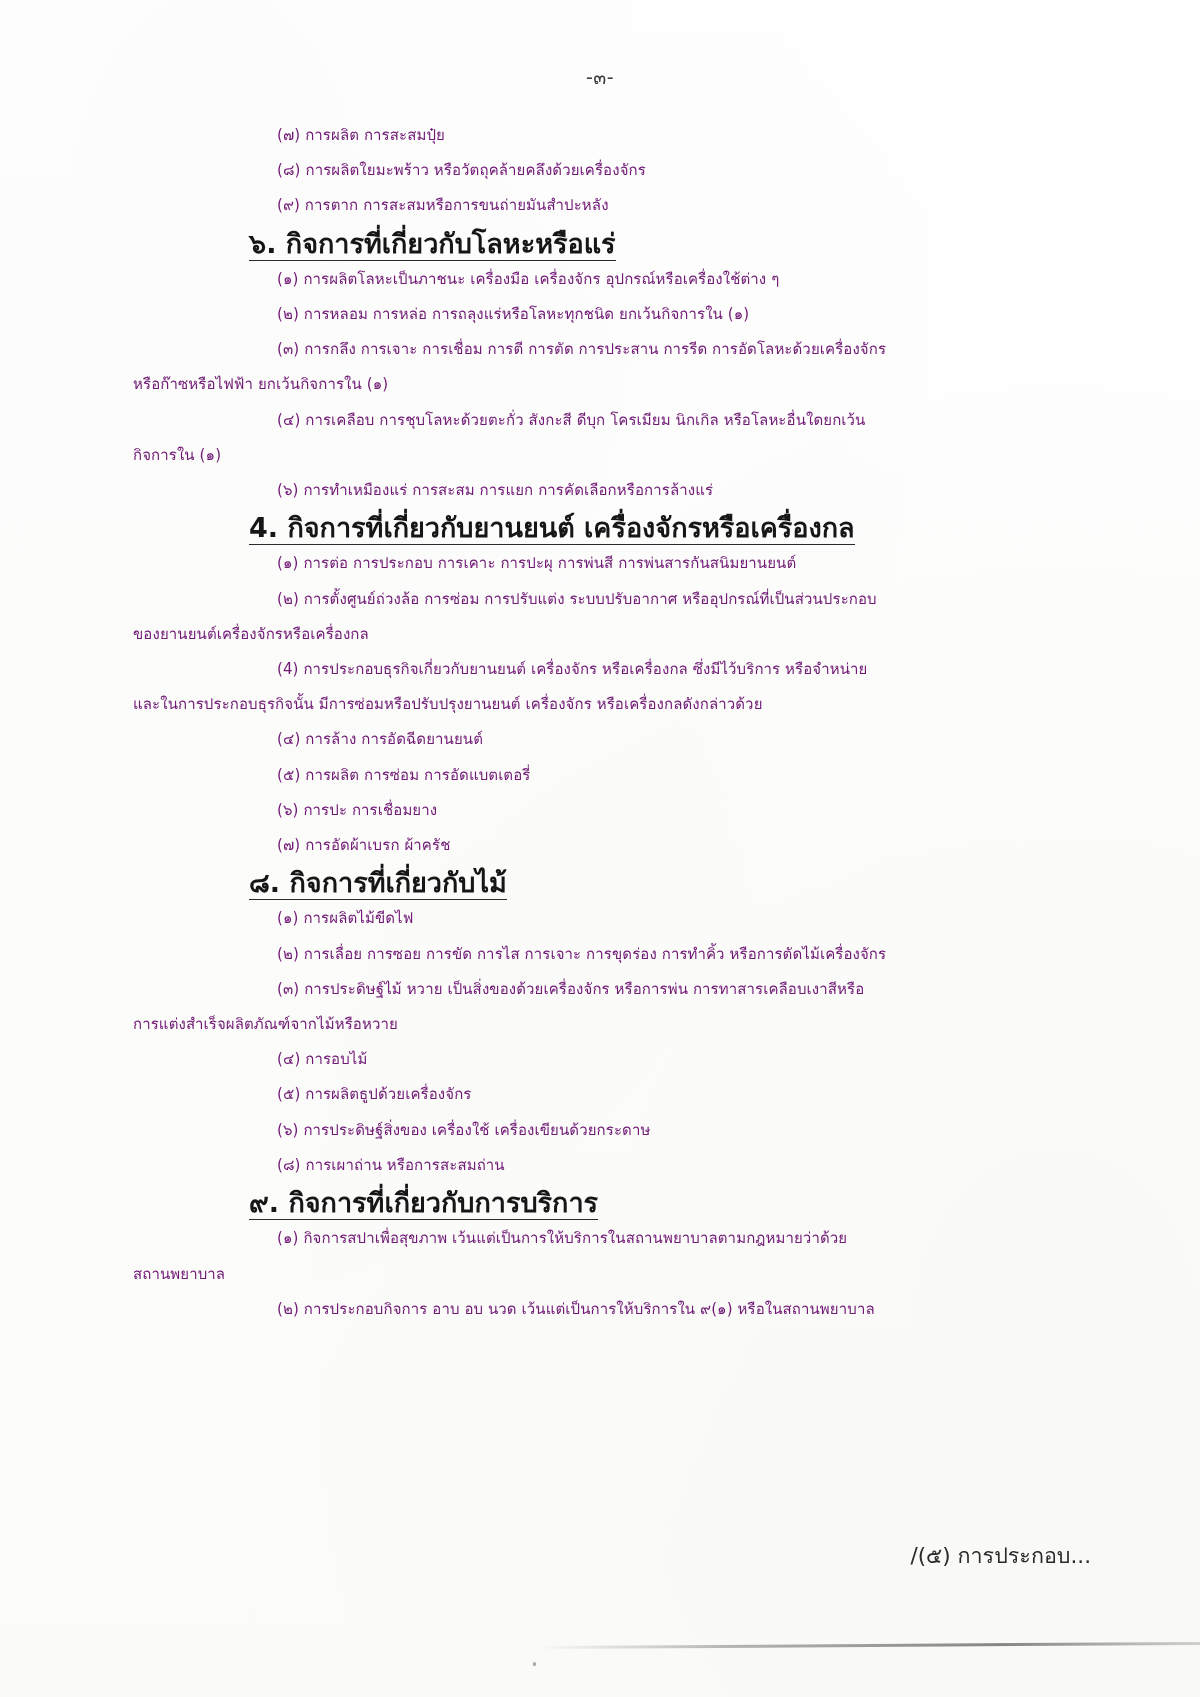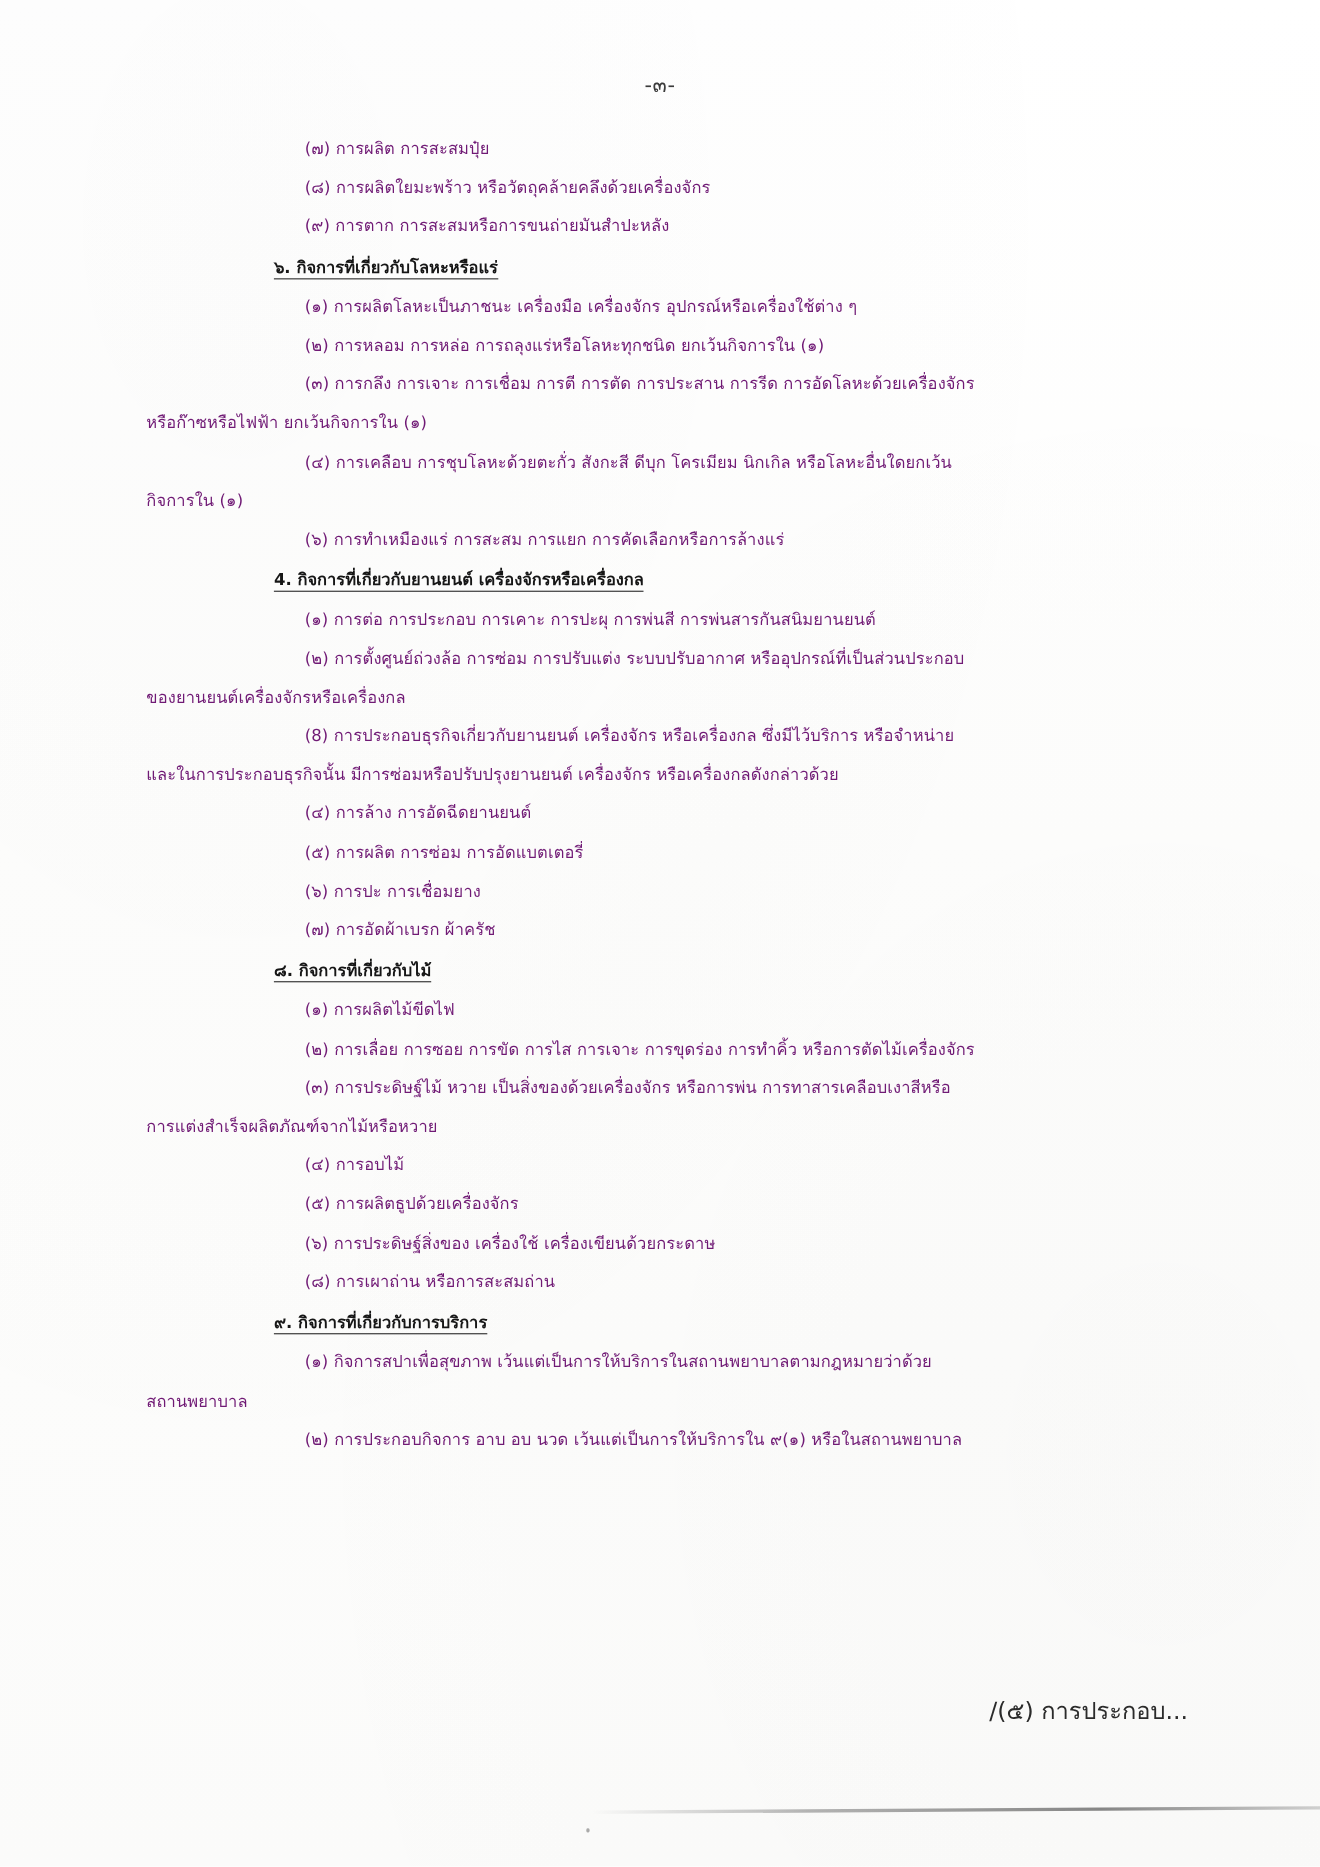--- a/index.html
+++ b/index.html
@@ -52,36 +52,36 @@
     color: #701a75;
     white-space: pre-wrap;
     word-break: break-word;
     letter-spacing: 0.1px;
   }
   
   .item > .first {
     text-indent: 144px;
   }
   .heading {
-    font-size: 15px;
+    font-size: 27px;
     line-height: 35.2px;
     font-weight: bold;
     color: #161616;
     margin-left: 116px;
     margin-top: 2px;
     margin-bottom: 1px;
   }
   .heading span.h-text {
     border-bottom: 1.6px solid #2a2a2a;
     padding-bottom: 1px;
   }
   .catchword {
     position: absolute;
     left: 0;
-    right: 120px;
+    right: 109px;
     top: 1538px;
     text-align: right;
     font-size: 21.5px;
     color: #2b2b2b;
   }
   .scan-edge {
     position: absolute;
     left: 538px;
     right: 0;
     bottom: 50px;
@@ -137,21 +137,21 @@
       </div>
       <div class="heading"><span class="h-text">4. กิจการที่เกี่ยวกับยานยนต์ เครื่องจักรหรือเครื่องกล</span></div>
       <div class="item">
         <div class="line first">(๑) การต่อ การประกอบ การเคาะ การปะผุ การพ่นสี การพ่นสารกันสนิมยานยนต์</div>
       </div>
       <div class="item">
         <div class="line first">(๒) การตั้งศูนย์ถ่วงล้อ การซ่อม การปรับแต่ง ระบบปรับอากาศ หรืออุปกรณ์ที่เป็นส่วนประกอบ</div>
         <div class="line">ของยานยนต์เครื่องจักรหรือเครื่องกล</div>
       </div>
       <div class="item">
-        <div class="line first">(8) การประกอบธุรกิจเกี่ยวกับยานยนต์ เครื่องจักร หรือเครื่องกล ซึ่งมีไว้บริการ หรือจำหน่าย</div>
+        <div class="line first">(4) การประกอบธุรกิจเกี่ยวกับยานยนต์ เครื่องจักร หรือเครื่องกล ซึ่งมีไว้บริการ หรือจำหน่าย</div>
         <div class="line">และในการประกอบธุรกิจนั้น มีการซ่อมหรือปรับปรุงยานยนต์ เครื่องจักร หรือเครื่องกลดังกล่าวด้วย</div>
       </div>
       <div class="item">
         <div class="line first">(๔) การล้าง การอัดฉีดยานยนต์</div>
       </div>
       <div class="item">
         <div class="line first">(๕) การผลิต การซ่อม การอัดแบตเตอรี่</div>
       </div>
       <div class="item">
         <div class="line first">(๖) การปะ การเชื่อมยาง</div>

